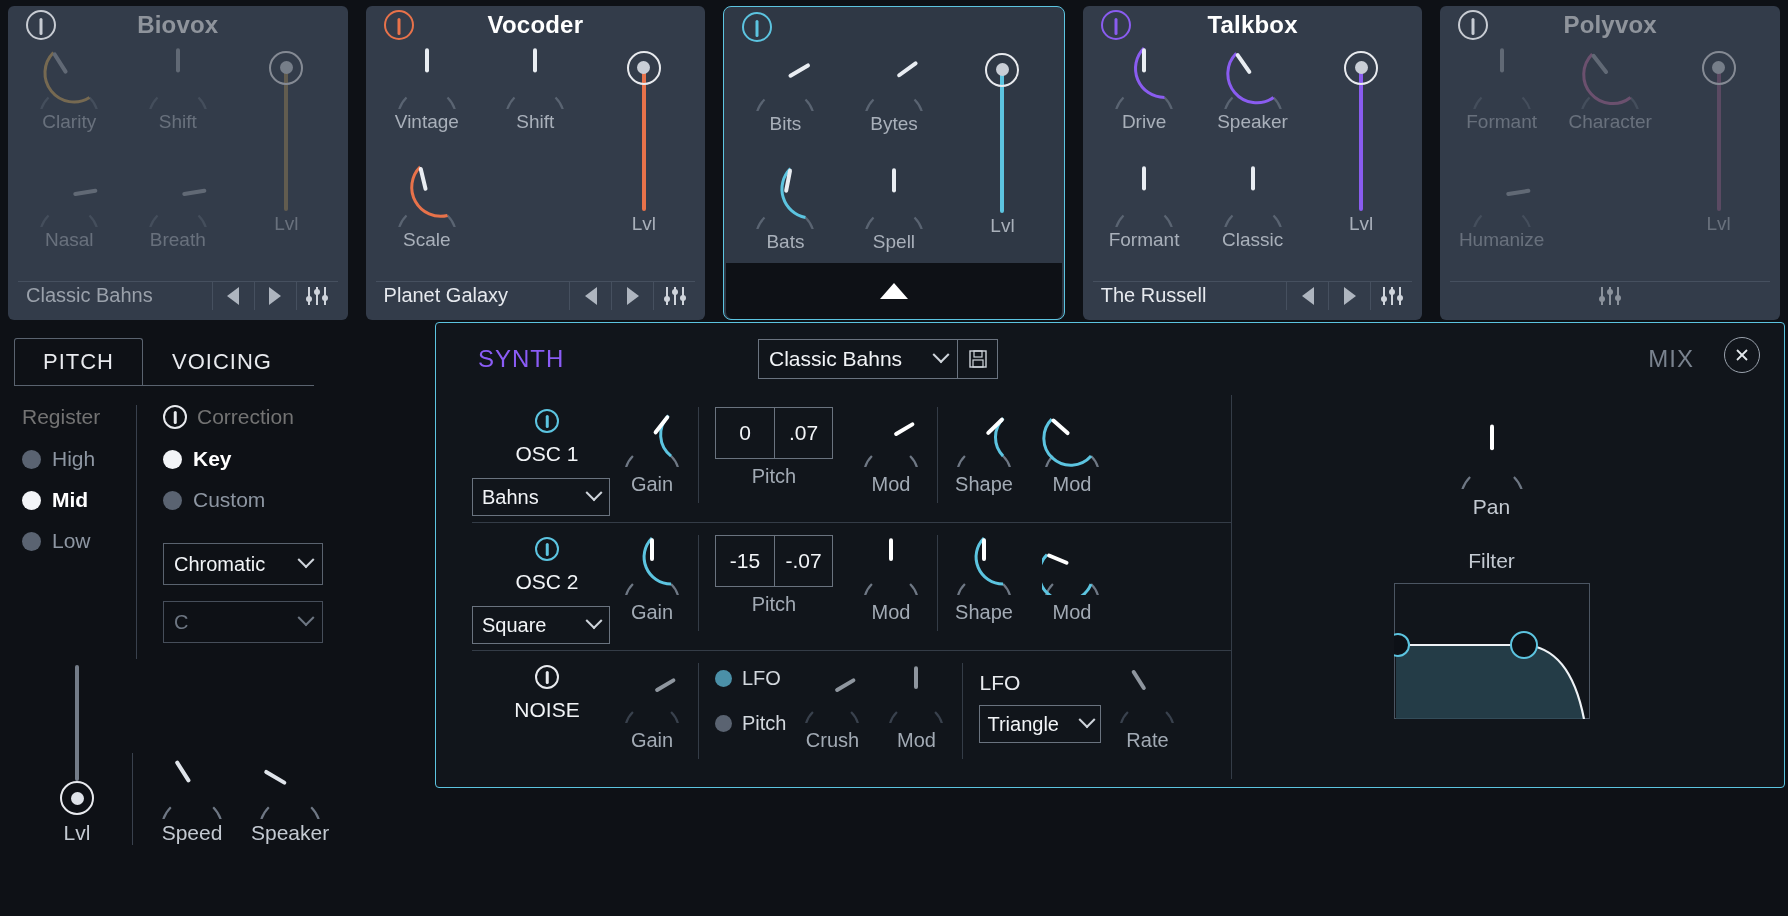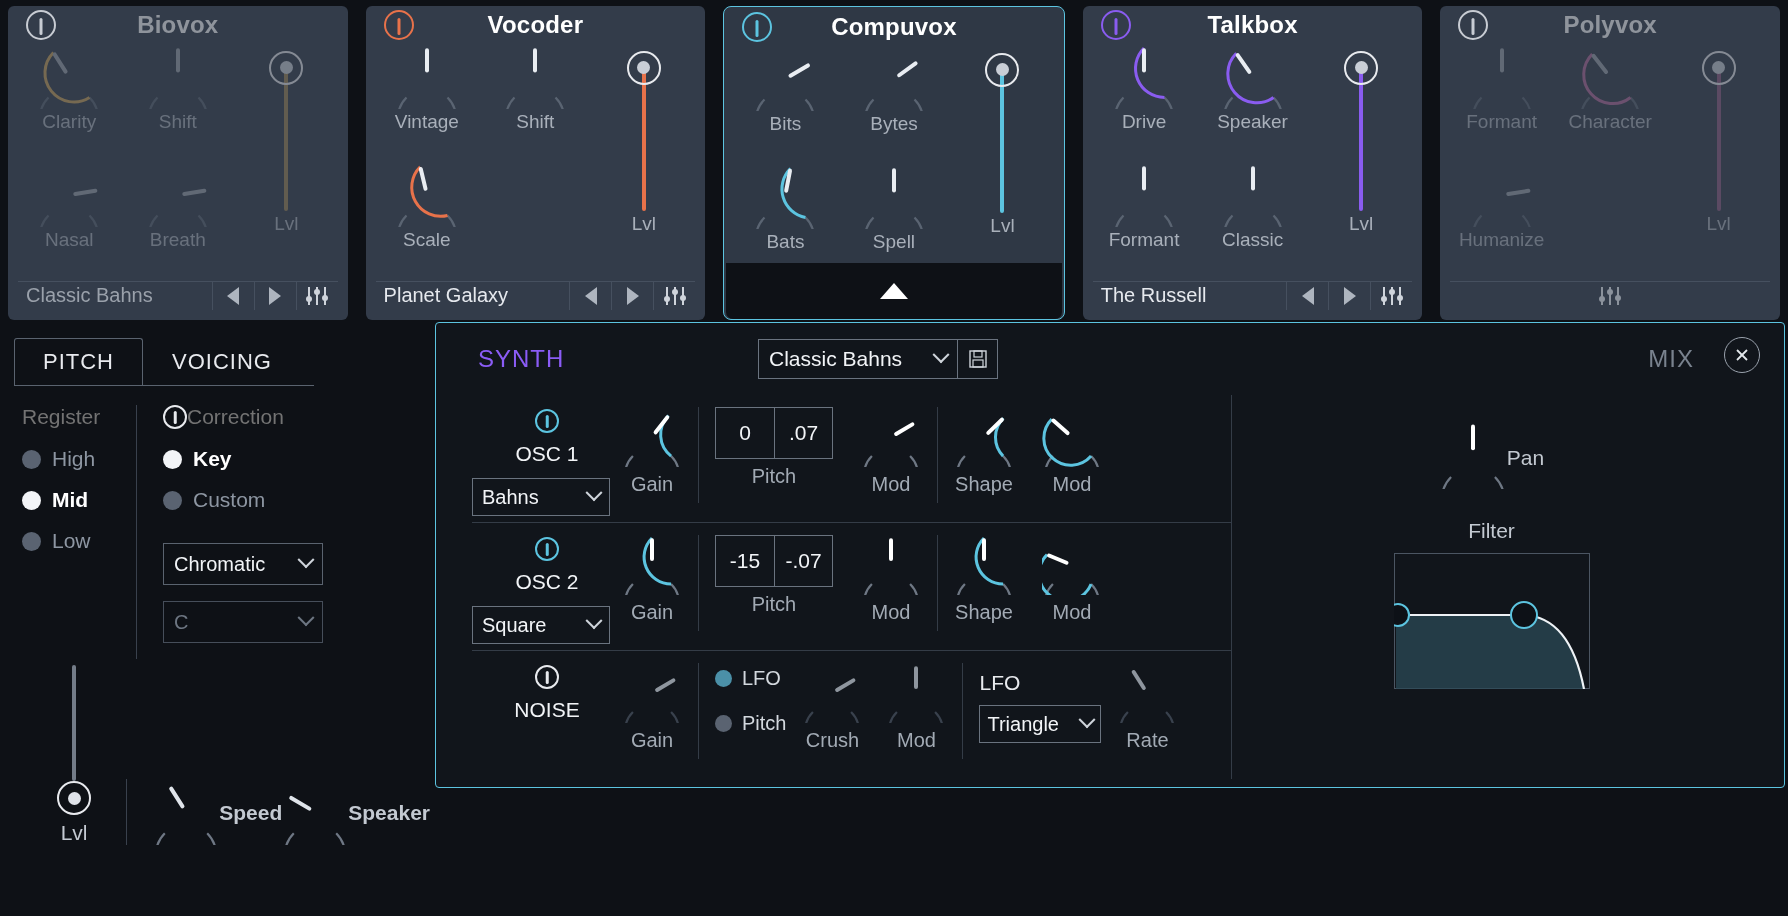--- a/index.html
+++ b/index.html
@@ -51,41 +51,41 @@
   
   .leftpanel { position:absolute; left:0; top:330px; width:430px; height:586px; }
   .tabs { display:flex; margin:8px 0 0 14px; height:48px; }
   .tab { padding:0 28px; display:flex; align-items:center; font-size:22px; letter-spacing:1px; color:#e8eaee; cursor:pointer; border:1px solid transparent;}
   .tab.active { border:1px solid #5a636f; border-bottom:1px solid #0e1116; border-radius:3px 3px 0 0; }
   .tabline { height:1px; background:#5a636f; margin-left:14px; width:300px; position:relative; top:-1px;}
   .lp-body { display:flex; padding:18px 0 0 22px; }
   .lp-col-a { width:110px; }
   .lp-col-b { padding-left:26px; border-left:1px solid #39414d; margin-left:4px; }
   .lp-h { font-size:21px; color:#737373; margin-bottom:18px; }
-  .lp-h.row { display:flex; align-items:center; }
+  .lp-h.row { display:flex; align-items:center; gap:10px; }
   .pwr-sm { width:24px; height:24px; border-radius:50%; border:2px solid #e8eaee; position:relative; flex:0 0 auto; cursor:pointer;}
   .pwr-sm::after { content:""; position:absolute; left:50%; top:4px; transform:translateX(-50%); width:2.5px; height:13px; background:#e8eaee; border-radius:2px;}
   .pwr-sm.cy { border-color:#5cc4e0;} .pwr-sm.cy::after{background:#5cc4e0;}
   .radio { display:flex; align-items:center; gap:11px; margin-bottom:17px; cursor:pointer;}
   .dot { width:19px; height:19px; border-radius:50%; background:#5a6371; flex:0 0 auto;}
   .radio.on .dot { background:#f2f4f7; }
   .rlab { font-size:21px; color:#8d96a2; }
   .radio.on .rlab { color:#ffffff; font-weight:bold; }
   .sel-box { width:160px; height:42px; border:1px solid #5a636f; display:flex; align-items:center; padding:0 10px; font-size:20px; color:#f2f4f7; margin-bottom:16px; position:relative; cursor:pointer;justify-content:center;}
   .sel-box.muted { color:#6d7682; border-color:#464e5a;}
   .chev { margin-left:auto; width:12px; height:12px; border-right:2px solid #cfd4db; border-bottom:2px solid #cfd4db; transform:rotate(45deg) translate(-3px,-3px); }
   .sel-box.muted .chev { border-color:#6d7682;}
   .lp-bottom { display:flex; align-items:flex-end; padding-left:22px; margin-top:6px;}
   .lvl-col { width:110px; display:flex; flex-direction:column; align-items:center;}
   .vfader { position:relative; width:40px; height:150px;}
   .vfader .track { position:absolute; left:50%; transform:translateX(-50%); top:0; width:4px; height:116px; background:#737c88; border-radius:2px;}
   .vfader .cap { position:absolute; left:50%; transform:translateX(-50%); bottom:0; width:34px; height:34px; border-radius:50%; border:2px solid #e8eaee; display:flex; align-items:center; justify-content:center; cursor:pointer;}
   .vfader .cap i { width:13px;height:13px;border-radius:50%;background:#dfe3e9;}
-  .knobs2 { display:flex; padding-left:26px; border-left:1px solid #39414d;font-weight:bold;}
-  .kc { display:flex; align-items:center;}
+  .knobs2 { display:flex; gap:26px; padding-left:26px; border-left:1px solid #39414d;}
+  .kc { display:flex; flex-direction:column; align-items:center;}
   .kc .klabel { font-size:21px; color:#c3c9d1; }
 
   
   .synth { position:absolute; left:435px; top:322px; width:1350px; height:466px;
            background:#11151b; border:1.5px solid #5cc4e0; border-radius:4px; }
   .synth-head { display:flex; align-items:center; height:72px; padding:0 0 0 42px; position:relative;}
   .sec-title { font-size:24px; color:#8b5cf6; letter-spacing:1px;}
   .preset-wrap { position:absolute; left:322px; top:16px; display:flex; }
   .preset-sel { width:200px; height:40px; border:1px solid #6a737f; display:flex; align-items:center; padding:0 10px; font-size:21px; color:#f2f4f7; cursor:pointer;}
   .save-btn { width:40px; height:40px; border:1px solid #6a737f; border-left:none; display:flex; align-items:center; justify-content:center; cursor:pointer;}
@@ -263,21 +263,20 @@
             <circle cx="5" cy="14" r="3" fill="#cfd4db"></circle>
             <circle cx="13" cy="7" r="3" fill="#cfd4db"></circle>
             <circle cx="21" cy="13" r="3" fill="#cfd4db"></circle>
           </svg>
         </div>
       </div>
     </div>
     <div class="module sel">
     <div class="mod-head">
       <span class="pwr cy"></span>
-      <span class="mod-title">Compuvox</span>
       <span style="width:30px"></span>
     </div>
     <div class="mod-body">
       <div class="kcol">
           <div class="kslot">
       <span class="knob">
               <svg width="64" height="64" viewBox="0 0 64 64">
                 <path d="M 52.50609665440987 52.50609665440988 A 29 29 0 1 1 11.493903345590098 52.50609665440986" fill="none" stroke="#5a6472" stroke-width="2.2"></path>
                 <line x1="37.49153413228516" y1="28.752315767512627" x2="54.96459728046521" y2="18.418775027780086" stroke="#e9edf2" stroke-width="4" stroke-linecap="round"></line>
               </svg>

